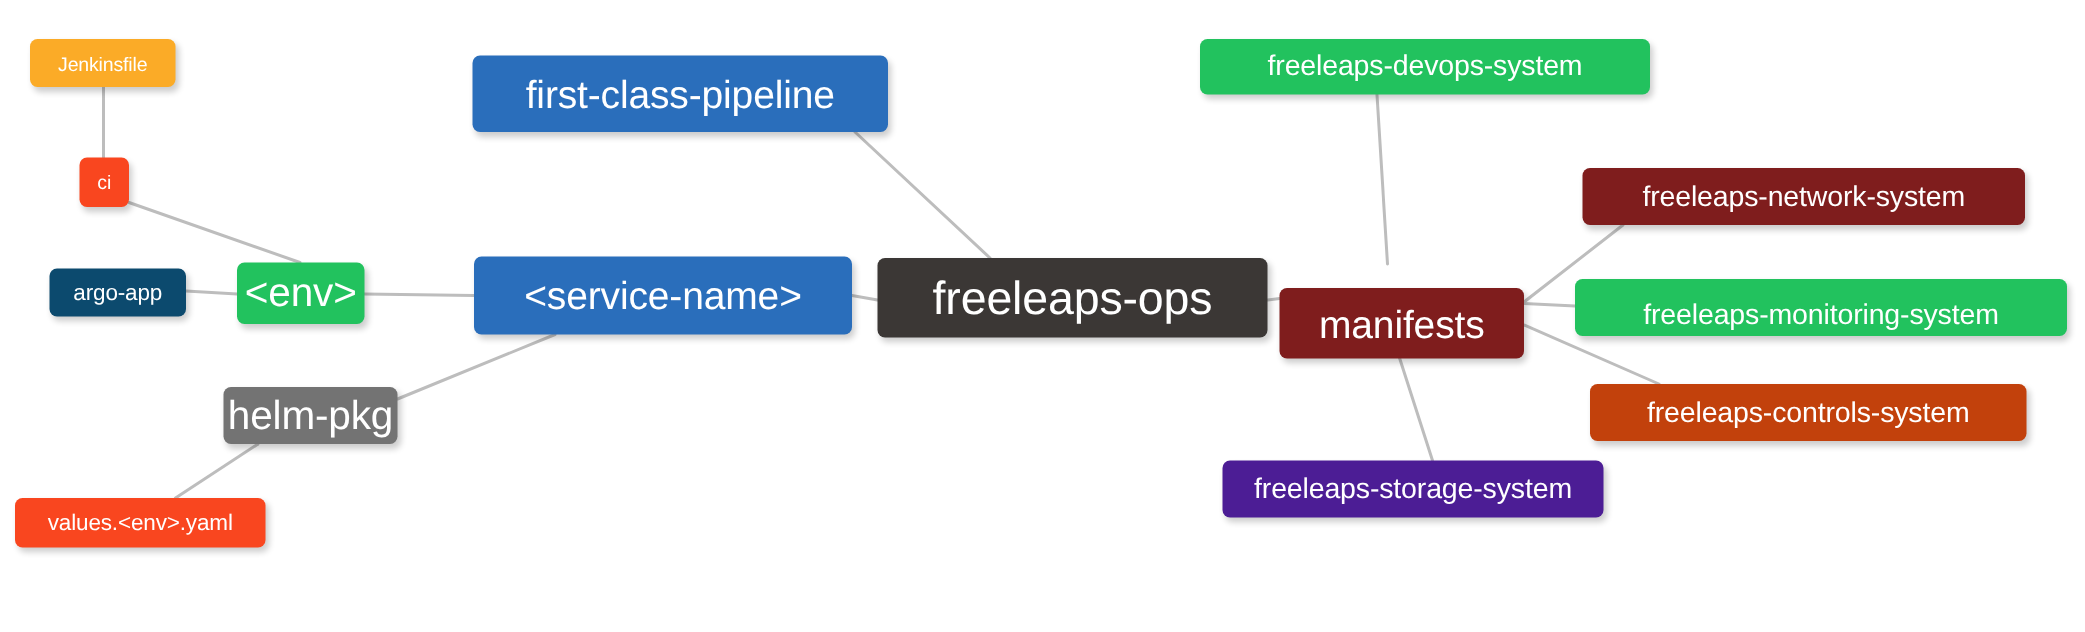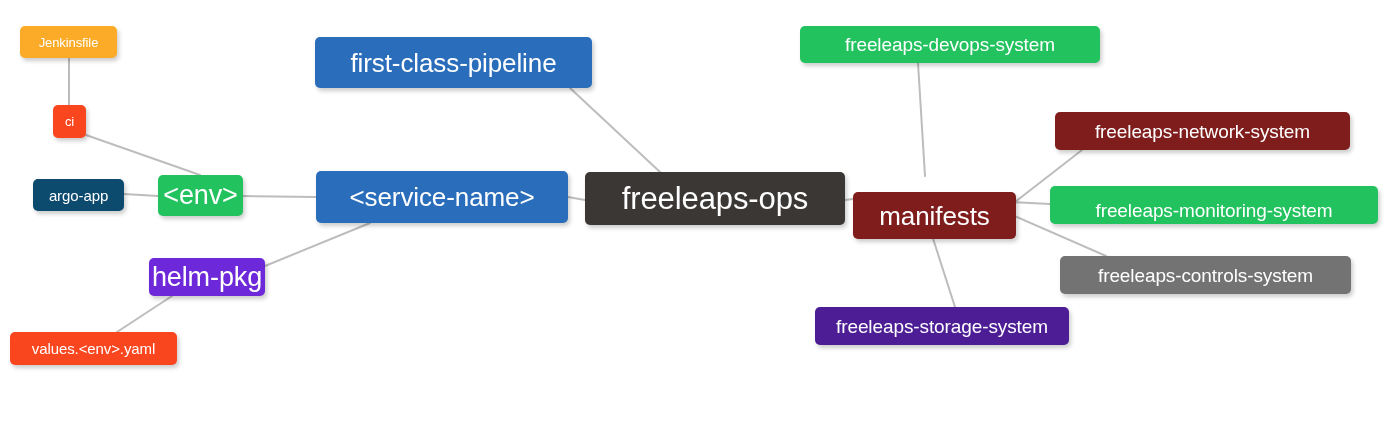--- a/index.html
+++ b/index.html
@@ -83,21 +83,21 @@
       </div>
       <div class="node tier-big" style="left: 853px; top: 176px; width: 163px; height: 47px; background: #7f1d1d; margin-top: 16px;">
         <span class="node-label">manifests</span>
       </div>
       <div class="node tier-big" style="left: 315px; top: 37px; width: 277px; height: 51px; background: rgb(42, 110, 187);">
         <span class="node-label">first-class-pipeline</span>
       </div>
       <div class="node tier-mid" style="left: 158px; top: 175px; width: 85px; height: 41px; background: rgb(34, 194, 94);">
         <span class="node-label">&lt;env&gt;</span>
       </div>
-      <div class="node tier-mid" style="left: 149px; top: 258px; width: 116px; height: 38px; background: #6d28d9;">
+      <div class="node tier-mid" style="left: 149px; top: 258px; width: 116px; height: 38px; background: #737373;">
         <span class="node-label">helm-pkg</span>
       </div>
       <div class="node tier-tiny" style="left: 20px; top: 26px; width: 97px; height: 32px; background: rgb(251, 171, 39);">
         <span class="node-label">Jenkinsfile</span>
       </div>
       <div class="node tier-tiny" style="left: 53px; top: 105px; width: 33px; height: 33px; background: rgb(249, 70, 31);">
         <span class="node-label">ci</span>
       </div>
       <div class="node tier-small" style="left: 33px; top: 179px; width: 91px; height: 32px; background: #0c4a6e;">
         <span class="node-label">argo-app</span>
@@ -107,20 +107,20 @@
       </div>
       <div class="node tier-leaf" style="left: 800px; top: 26px; width: 300px; height: 37px; background: rgb(34, 194, 94);">
         <span class="node-label">freeleaps-devops-system</span>
       </div>
       <div class="node tier-leaf" style="left: 1055px; top: 112px; width: 295px; height: 38px; background: #7f1d1d;">
         <span class="node-label">freeleaps-network-system</span>
       </div>
       <div class="node tier-leaf" style="left: 1050px; top: 186px; width: 328px; height: 38px; background: rgb(34, 194, 94); align-items: flex-end;">
         <span class="node-label">freeleaps-monitoring-system</span>
       </div>
-      <div class="node tier-leaf" style="left: 1060px; top: 256px; width: 291px; height: 38px; background: #737373;">
+      <div class="node tier-leaf" style="left: 1060px; top: 256px; width: 291px; height: 38px; background: #c2410c;">
         <span class="node-label">freeleaps-controls-system</span>
       </div>
       <div class="node tier-leaf" style="left: 815px; top: 307px; width: 254px; height: 38px; background: #4c1d95;">
         <span class="node-label">freeleaps-storage-system</span>
       </div>
     </div>
 </div>
 
 </body></html>

